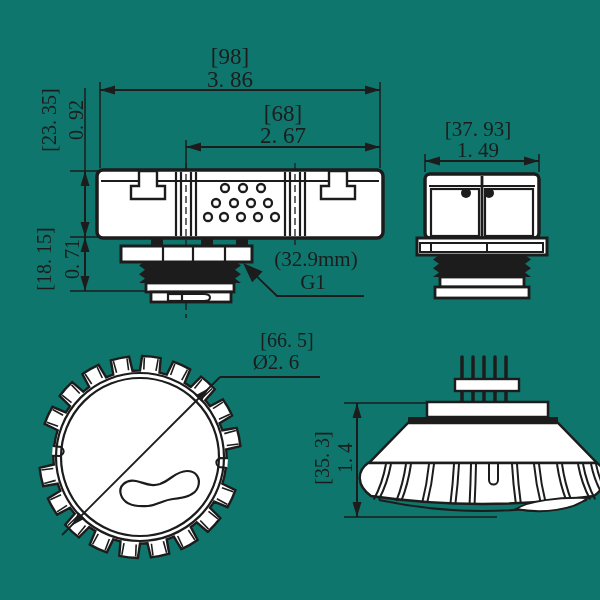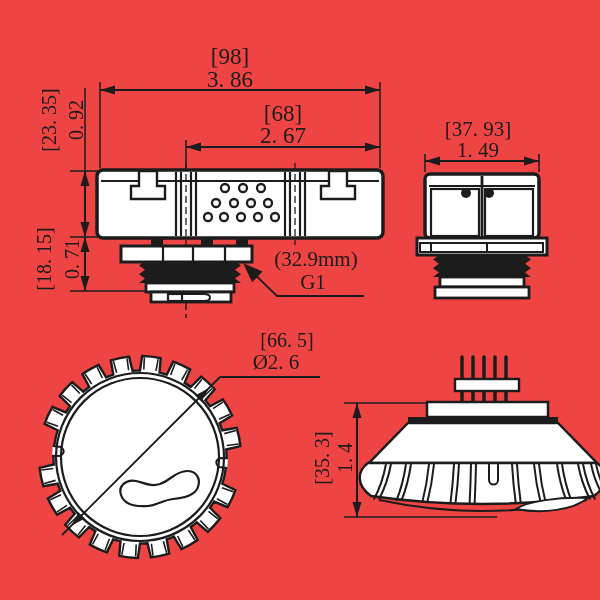--- a/index.html
+++ b/index.html
@@ -1,16 +1,16 @@
 <!DOCTYPE html>
 <html><head>
 <meta charset="utf-8">
 <style>
   html,body{margin:0;padding:0;background:#ffffff;}
-  .stage{width:600px;height:600px;position:relative;background:#ef4444;overflow:hidden;}
+  .stage{width:600px;height:600px;position:relative;background:#0f766e;overflow:hidden;}
   .ln{stroke:#1c1c1c;fill:none;}
   .fw{stroke:#1c1c1c;fill:#ffffff;}
   .fb{fill:#1c1c1c;stroke:none;}
   .tx{fill:#1c1c1c;font-family:"Liberation Serif","DejaVu Serif",serif;}
 </style>
 </head>
 <body>
 
 <div class="stage">
 <svg width="600" height="600" viewBox="0 0 600 600">

